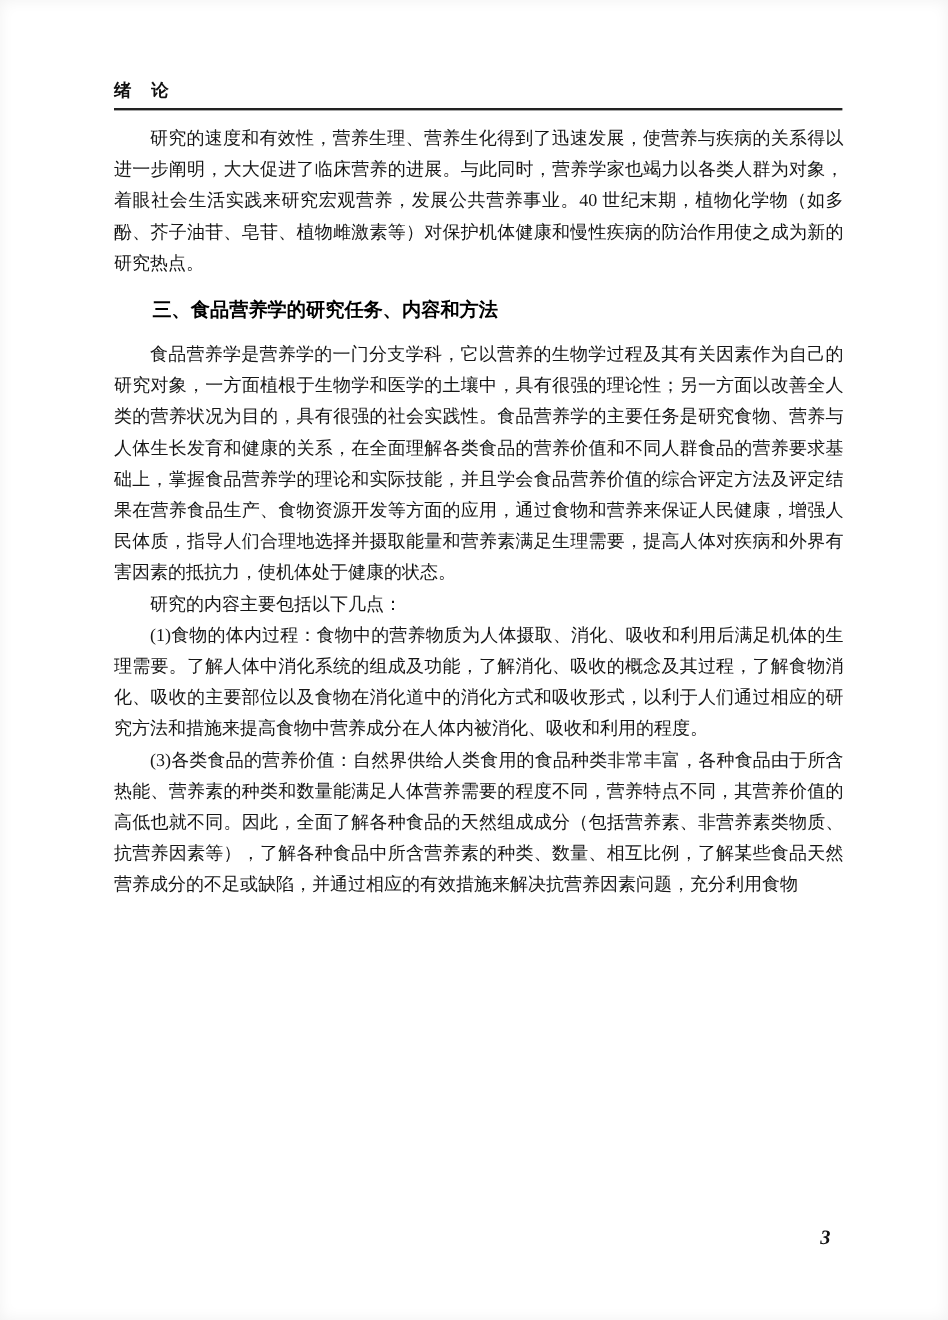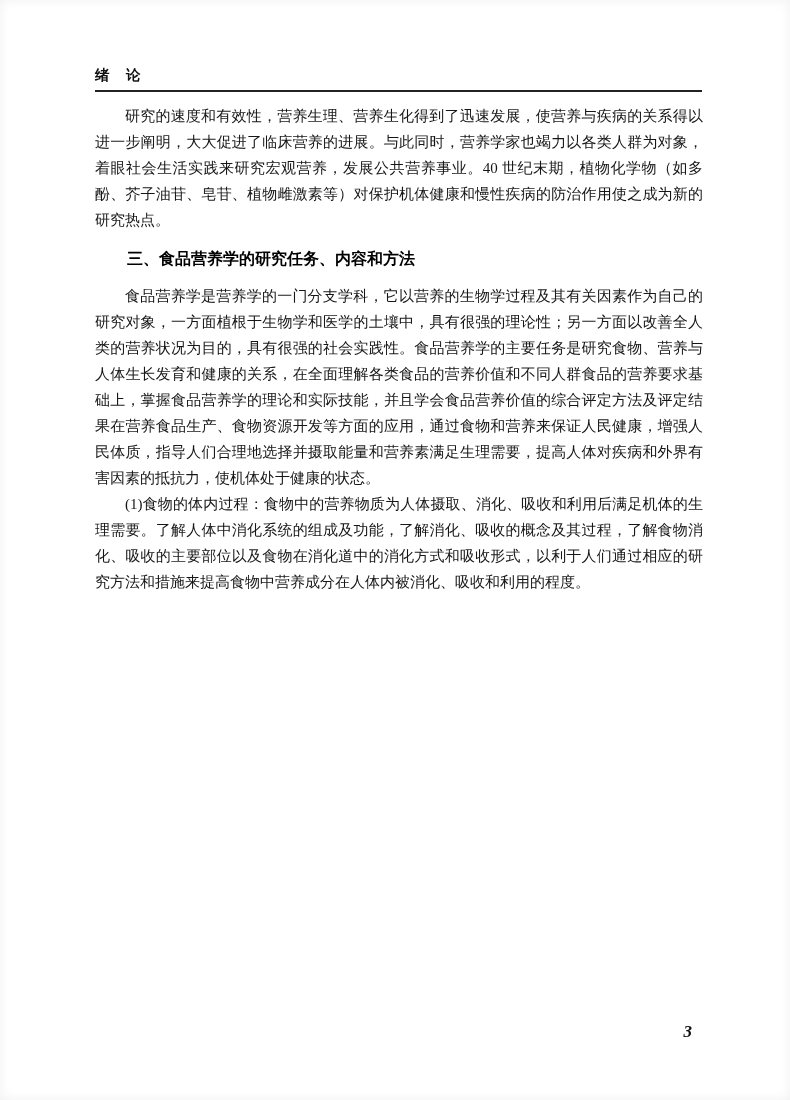--- a/index.html
+++ b/index.html
@@ -51,21 +51,21 @@
     line-height: 26px;
     text-align: justify;
     text-justify: inter-ideograph;
     color: #161616;
   }
   .para {
     margin: 0;
     text-indent: 2em;
   }
   .section-heading {
-    font-family: Liberation Serif, serif;
+    font-family: Liberation Mono, monospace;
     font-size: 16px;
     font-weight: bold;
     color: #000;
     margin: 13px 0 11px 0;
     text-indent: 2em;
     line-height: 26px;
   }
   .page-number {
     position: absolute;
     right: 98px;
@@ -84,20 +84,22 @@
   <header class="page-header">
     <span class="chapter-title">绪　论</span>
   </header>
 
   <div class="header-rule"></div>
 
   <main class="body-text">
     <p class="para">研究的速度和有效性，营养生理、营养生化得到了迅速发展，使营养与疾病的关系得以进一步阐明，大大促进了临床营养的进展。与此同时，营养学家也竭力以各类人群为对象，着眼社会生活实践来研究宏观营养，发展公共营养事业。40 世纪末期，植物化学物（如多酚、芥子油苷、皂苷、植物雌激素等）对保护机体健康和慢性疾病的防治作用使之成为新的研究热点。</p>
     <h2 class="section-heading">三、食品营养学的研究任务、内容和方法</h2>
     <p class="para">食品营养学是营养学的一门分支学科，它以营养的生物学过程及其有关因素作为自己的研究对象，一方面植根于生物学和医学的土壤中，具有很强的理论性；另一方面以改善全人类的营养状况为目的，具有很强的社会实践性。食品营养学的主要任务是研究食物、营养与人体生长发育和健康的关系，在全面理解各类食品的营养价值和不同人群食品的营养要求基础上，掌握食品营养学的理论和实际技能，并且学会食品营养价值的综合评定方法及评定结果在营养食品生产、食物资源开发等方面的应用，通过食物和营养来保证人民健康，增强人民体质，指导人们合理地选择并摄取能量和营养素满足生理需要，提高人体对疾病和外界有害因素的抵抗力，使机体处于健康的状态。</p>
+    <p class="para">研究的内容主要包括以下几点：</p>
     <p class="para">(1)食物的体内过程：食物中的营养物质为人体摄取、消化、吸收和利用后满足机体的生理需要。了解人体中消化系统的组成及功能，了解消化、吸收的概念及其过程，了解食物消化、吸收的主要部位以及食物在消化道中的消化方式和吸收形式，以利于人们通过相应的研究方法和措施来提高食物中营养成分在人体内被消化、吸收和利用的程度。</p>
+    <p class="para">(3)各类食品的营养价值：自然界供给人类食用的食品种类非常丰富，各种食品由于所含热能、营养素的种类和数量能满足人体营养需要的程度不同，营养特点不同，其营养价值的高低也就不同。因此，全面了解各种食品的天然组成成分（包括营养素、非营养素类物质、抗营养因素等），了解各种食品中所含营养素的种类、数量、相互比例，了解某些食品天然营养成分的不足或缺陷，并通过相应的有效措施来解决抗营养因素问题，充分利用食物</p>
   </main>
 
   <footer>
     <span class="page-number">3</span>
   </footer>
 
 </div>
 
 </body></html>

